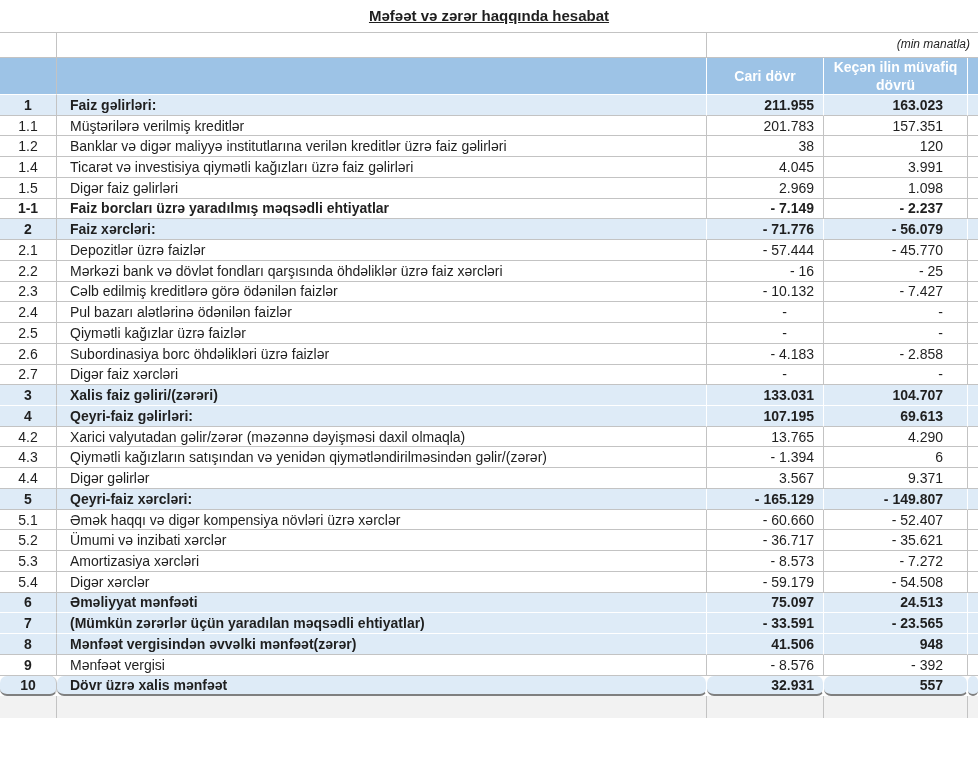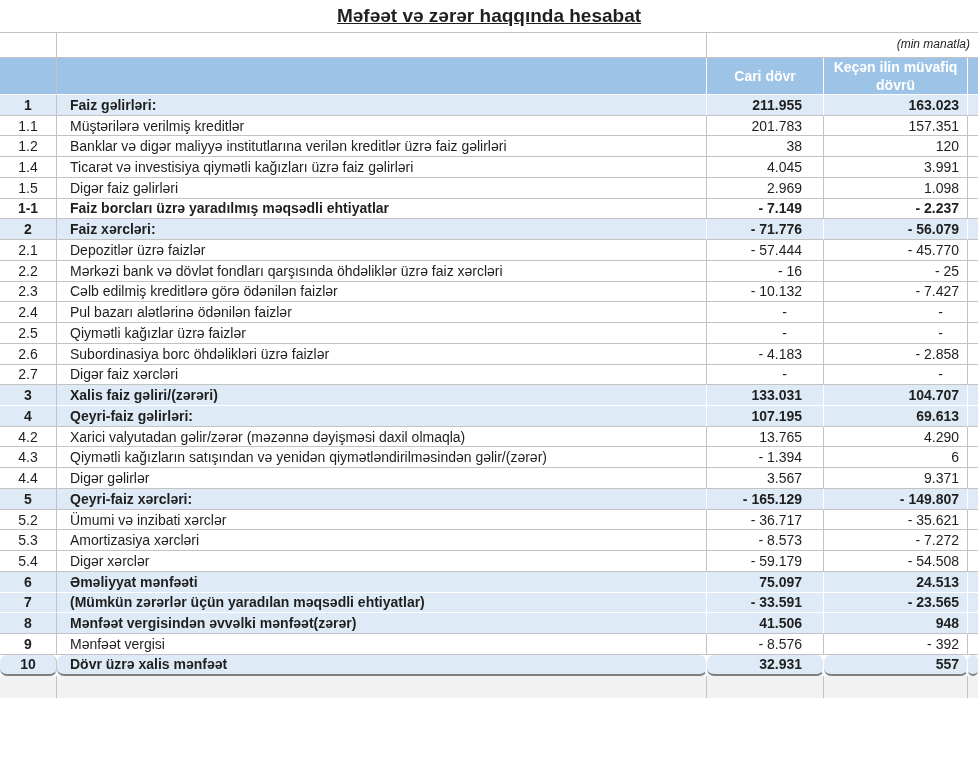--- a/index.html
+++ b/index.html
@@ -23,21 +23,21 @@
     border-collapse:separate;border-spacing:0;
   }
   td,th{
     box-sizing:border-box;margin:0;padding:0;
     font-size:14px;line-height:1.15;
     vertical-align:middle;overflow:hidden;white-space:nowrap;
   }
   
   tr.r-title{height:33px;}
   tr.r-title td{
-    text-align:center;font-size:19px;font-weight:bold;
+    text-align:center;font-size:15px;font-weight:bold;
     text-decoration:underline;
     border-bottom:1px solid var(--c-border);
   }
   
   tr.r-note{height:25px;}
   tr.r-note td{border-bottom:1px solid var(--c-border);}
   tr.r-note td.cell-num,
   tr.r-note td.cell-label{border-right:1px solid var(--c-border);}
   tr.r-note td.cell-note{
     text-align:right;font-style:italic;padding-right:8px;font-size:12px;
@@ -54,22 +54,22 @@
   tr.r-header th.cell-sliver{border-right:none;}
   
   tbody tr{height:20.74px;}
   tbody td{
     border-bottom:1px solid var(--c-border);
     border-right:1px solid var(--c-border);
     background:#FFFFFF;
   }
   td.cell-num{text-align:center;}
   td.cell-label{text-align:left;padding-left:13px;}
-  td.cell-cur{text-align:right;padding-right:21px;}
-  td.cell-prev{text-align:right;padding-right:8px;}
+  td.cell-cur{text-align:right;padding-right:9px;}
+  td.cell-prev{text-align:right;padding-right:24px;}
   td.cell-cur.zero{padding-right:36px;}
   td.cell-prev.zero{padding-right:24px;}
   td.cell-sliver{border-right:none;}
   tr.r-subtotal td{
     background:var(--c-subtotal-bg);font-weight:bold;
   }
   tr.r-subtotal td.cell-label,
   tr.r-subtotal td.cell-cur,
   tr.r-subtotal td.cell-prev{border-right-color:#FFFFFF;}
   tr.bb-white td{border-bottom-color:#FFFFFF;}
@@ -247,20 +247,27 @@
     <td class="cell-sliver"></td>
   </tr>
       <tr class="r-subtotal">
     <td class="cell-num">5</td>
     <td class="cell-label">Qeyri-faiz xərcləri:</td>
     <td class="cell-cur">- 165.129</td>
     <td class="cell-prev">- 149.807</td>
     <td class="cell-sliver"></td>
   </tr>
       <tr>
+    <td class="cell-num">5.1</td>
+    <td class="cell-label">Əmək haqqı və digər kompensiya növləri üzrə xərclər</td>
+    <td class="cell-cur">- 60.660</td>
+    <td class="cell-prev">- 52.407</td>
+    <td class="cell-sliver"></td>
+  </tr>
+      <tr>
     <td class="cell-num">5.2</td>
     <td class="cell-label">Ümumi və inzibati xərclər</td>
     <td class="cell-cur">- 36.717</td>
     <td class="cell-prev">- 35.621</td>
     <td class="cell-sliver"></td>
   </tr>
       <tr>
     <td class="cell-num">5.3</td>
     <td class="cell-label">Amortizasiya xərcləri</td>
     <td class="cell-cur">- 8.573</td>

